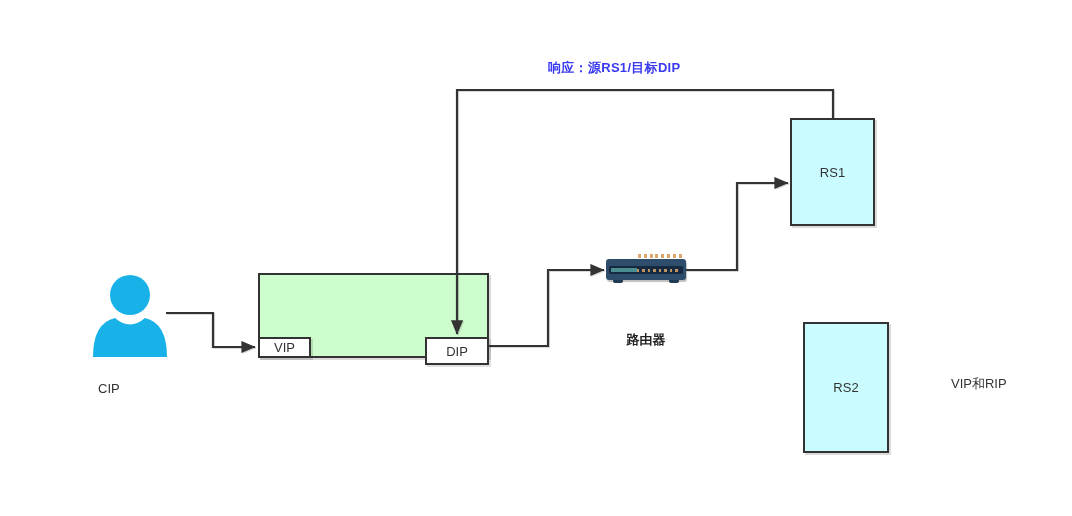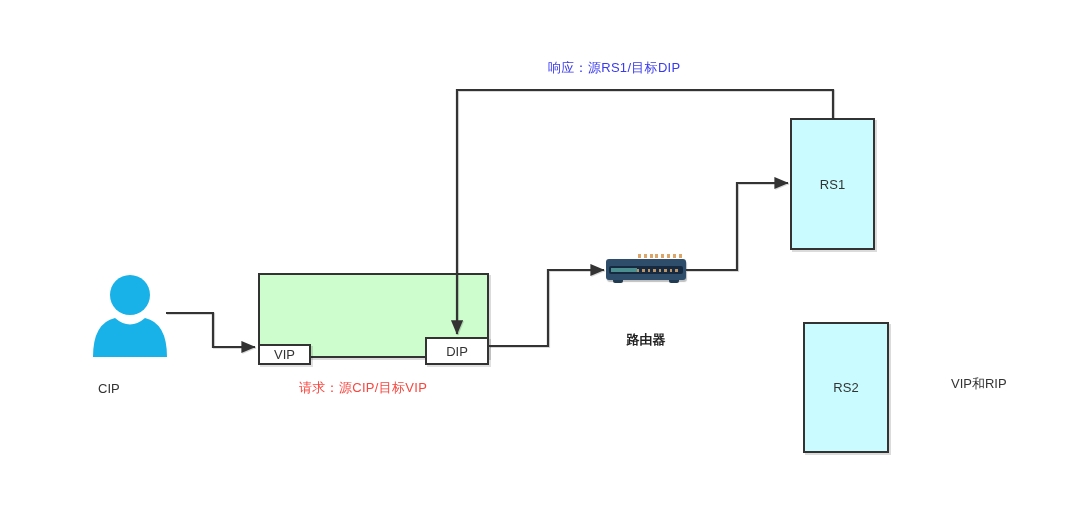--- a/index.html
+++ b/index.html
@@ -11,32 +11,32 @@
   }
   *{margin:0;padding:0;box-sizing:border-box;}
   html,body{background:#ffffff;}
   body{font-family:"Liberation Sans","DejaVu Sans",sans-serif;color:var(--text);}
   .canvas{position:relative;width:1072px;height:516px;background:#ffffff;overflow:hidden;}
 
   .box{position:absolute;border:2px solid var(--line);box-shadow:2px 2px 0 rgba(0,0,0,0.14);}
   .vs-box{left:258px;top:273px;width:231px;height:85px;background:var(--vs-fill);}
   .port{position:absolute;background:#ffffff;border:2px solid var(--line);font-size:13px;
         display:flex;align-items:center;justify-content:center;color:var(--text);box-shadow:2px 2px 0 rgba(0,0,0,0.12);}
-  .port-vip{left:258px;top:337px;width:53px;height:21px;margin-top:7px;}
+  .port-vip{left:258px;top:337px;width:53px;height:21px;}
   .port-dip{left:425px;top:337px;width:64px;height:28px;}
 
   .rs-box{background:var(--rs-fill);display:flex;align-items:center;justify-content:center;font-size:13px;}
-  .rs1{left:790px;top:118px;width:85px;height:132px;}
+  .rs1{left:790px;top:118px;width:85px;height:108px;}
   .rs2{left:803px;top:322px;width:86px;height:131px;}
 
   .note{position:absolute;font-size:13px;color:var(--text);line-height:17px;}
   .rs1-note{left:858px;top:135px;width:114px;text-align:center;}
   .rs2-note{left:951px;top:375px;}
 
-  .annotation{position:absolute;font-size:13px;font-weight:normal;letter-spacing:0.3px;padding-left:8px;}
+  .annotation{position:absolute;font-size:13px;font-weight:bold;letter-spacing:0.3px;padding-left:8px;}
   .annotation-request{left:291px;top:379px;color:var(--request-text);}
   .annotation-response{left:540px;top:59px;color:var(--response-text);}
 
   .client-icon{position:absolute;left:90px;top:272px;width:80px;height:86px;}
   .client-label{position:absolute;left:98px;top:381px;width:60px;text-align:left;font-size:13px;color:var(--text);}
 
   .router{position:absolute;left:606px;top:254px;width:80px;height:34px;}
   .router-topdots{position:absolute;top:0;right:2px;width:46px;height:4px;
      background:repeating-linear-gradient(90deg,var(--router-dot) 0 3px,transparent 3px 5.8px);}
   .router-body{position:absolute;top:5px;left:0;width:80px;height:21px;background:var(--router-body);
@@ -65,21 +65,20 @@
     </svg>
   </div>
   <div class="client-label">CIP</div>
 
   <div class="box vs-box">
     
   </div>
   <div class="port port-vip">VIP</div>
   <div class="port port-dip">DIP</div>
 
-  <div class="annotation annotation-request">请求：源CIP/目标VIP</div>
   <div class="annotation annotation-response">响应：源RS1/目标DIP</div>
 
   <div class="router">
     <div class="router-topdots"></div>
     <div class="router-body">
       <div class="router-slot">
         <div class="router-screen"></div>
         <div class="router-slotdots"></div>
       </div>
     </div>

